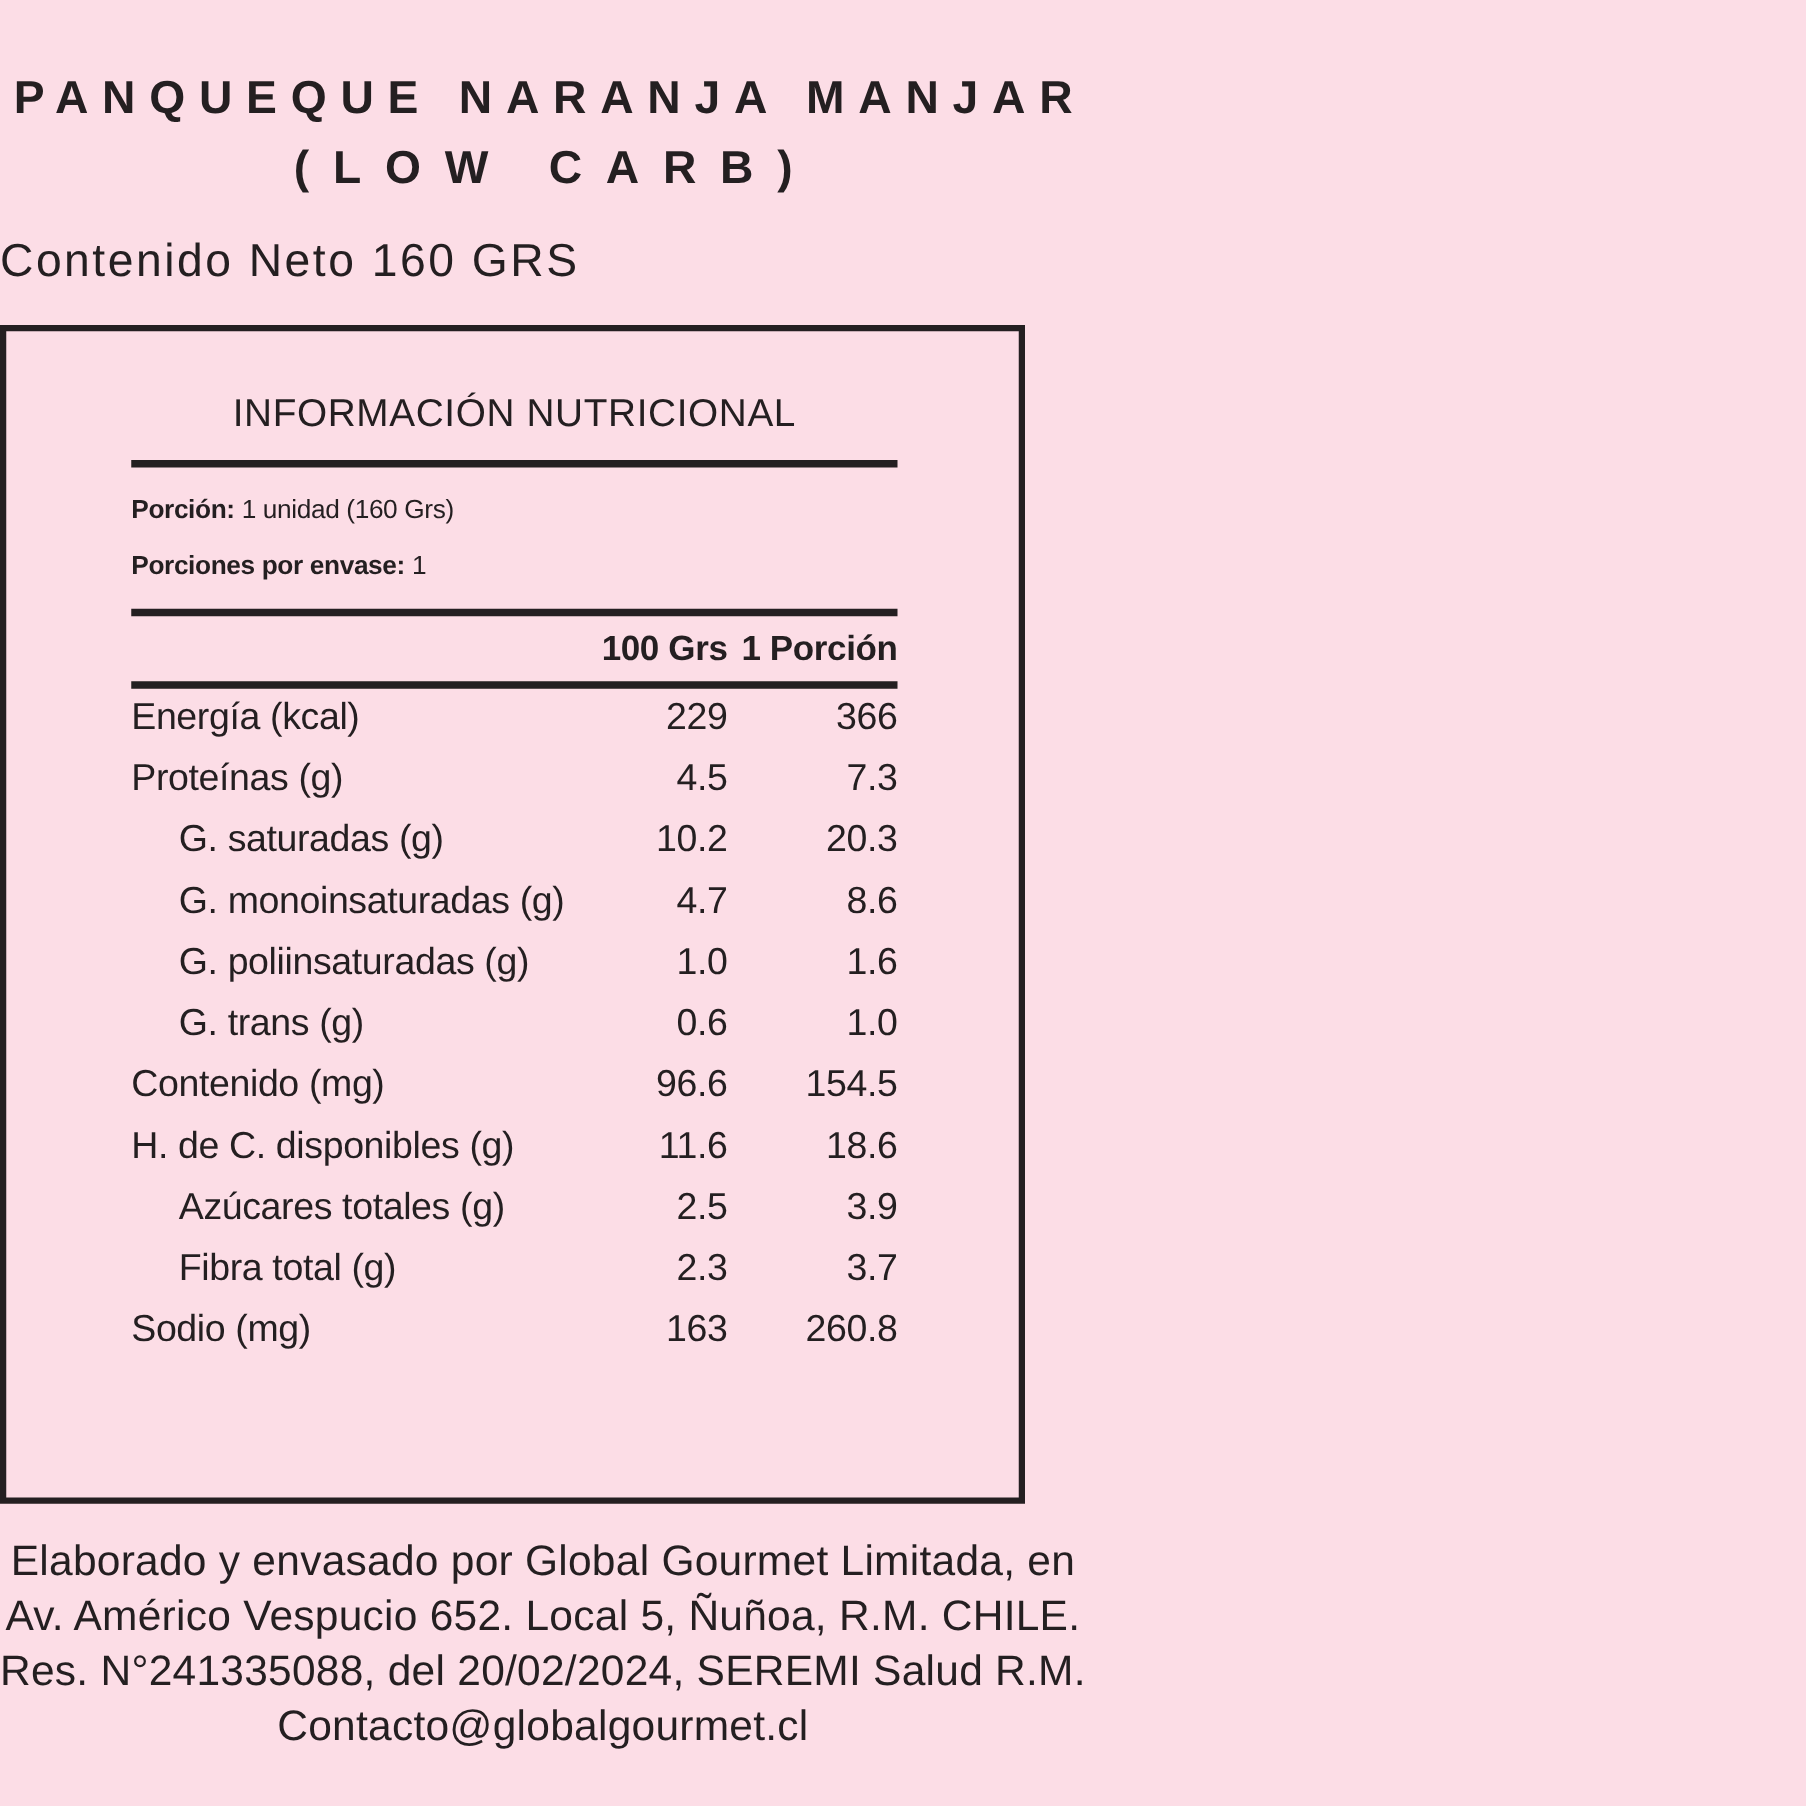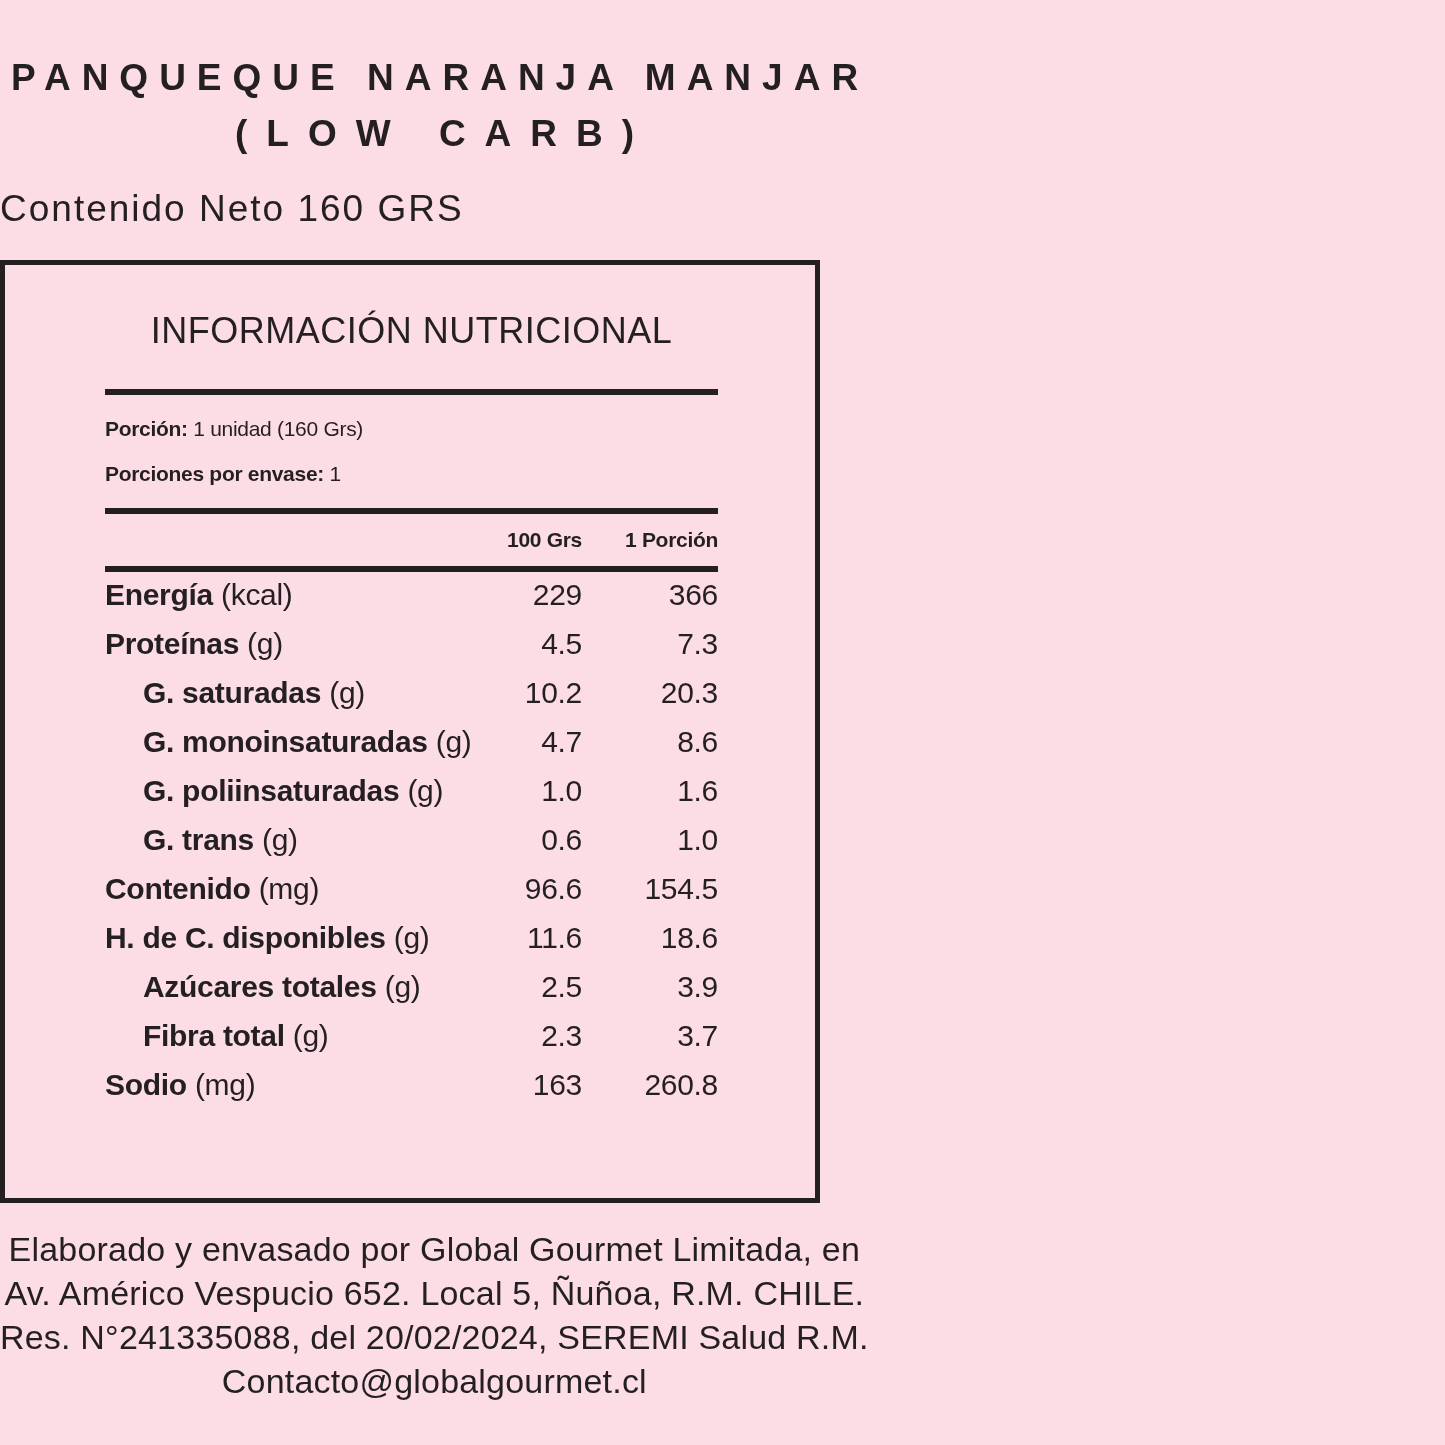--- a/index.html
+++ b/index.html
@@ -49,63 +49,63 @@
   .panel {
     margin-top: 30px;
     width: 820px;
     height: 943px;
     border: 5px solid var(--ink);
     padding: 44px 97px 0 100px;
     flex-shrink: 0;
   }
   .panel-title {
     text-align: center;
-    font-size: 36px;
+    font-size: 31px;
     font-weight: 400;
     letter-spacing: 0.5px;
     line-height: 44px;
-    margin-bottom: 36px;
+    margin-bottom: 15px;
     white-space: nowrap;
   }
   .rule {
     height: 6px;
     background: var(--ink);
   }
   .serving {
     padding: 11px 0 12px;
     font-size: 21px;
     line-height: 45px;
     letter-spacing: -0.3px;
   }
   .serving b { font-weight: 700; }
   .cols-header {
     display: flex;
     justify-content: flex-end;
     align-items: center;
     height: 52px;
     font-weight: 700;
-    font-size: 21px;
+    font-size: 28px;
     letter-spacing: -0.3px;
   }
   .v1 { width: 112px; text-align: right; white-space: nowrap; }
   .v2 { width: 136px; text-align: right; white-space: nowrap; }
   .rows { padding-top: 6px; }
   .row {
     display: flex;
     align-items: baseline;
     height: 49px;
     font-size: 30px;
     letter-spacing: -0.3px;
   }
   .row .label {
     flex: 1;
     white-space: nowrap;
     overflow: hidden;
   }
-  .row .label b { font-weight: 700; }
+  .row .label b { font-weight: 400; }
   .row .label .unit { font-weight: 400; }
   .row.indent .label { padding-left: 38px; }
   .footer {
     margin-top: 24px;
     text-align: center;
     font-size: 34px;
     line-height: 44px;
     letter-spacing: 0.2px;
   }
 </style>

